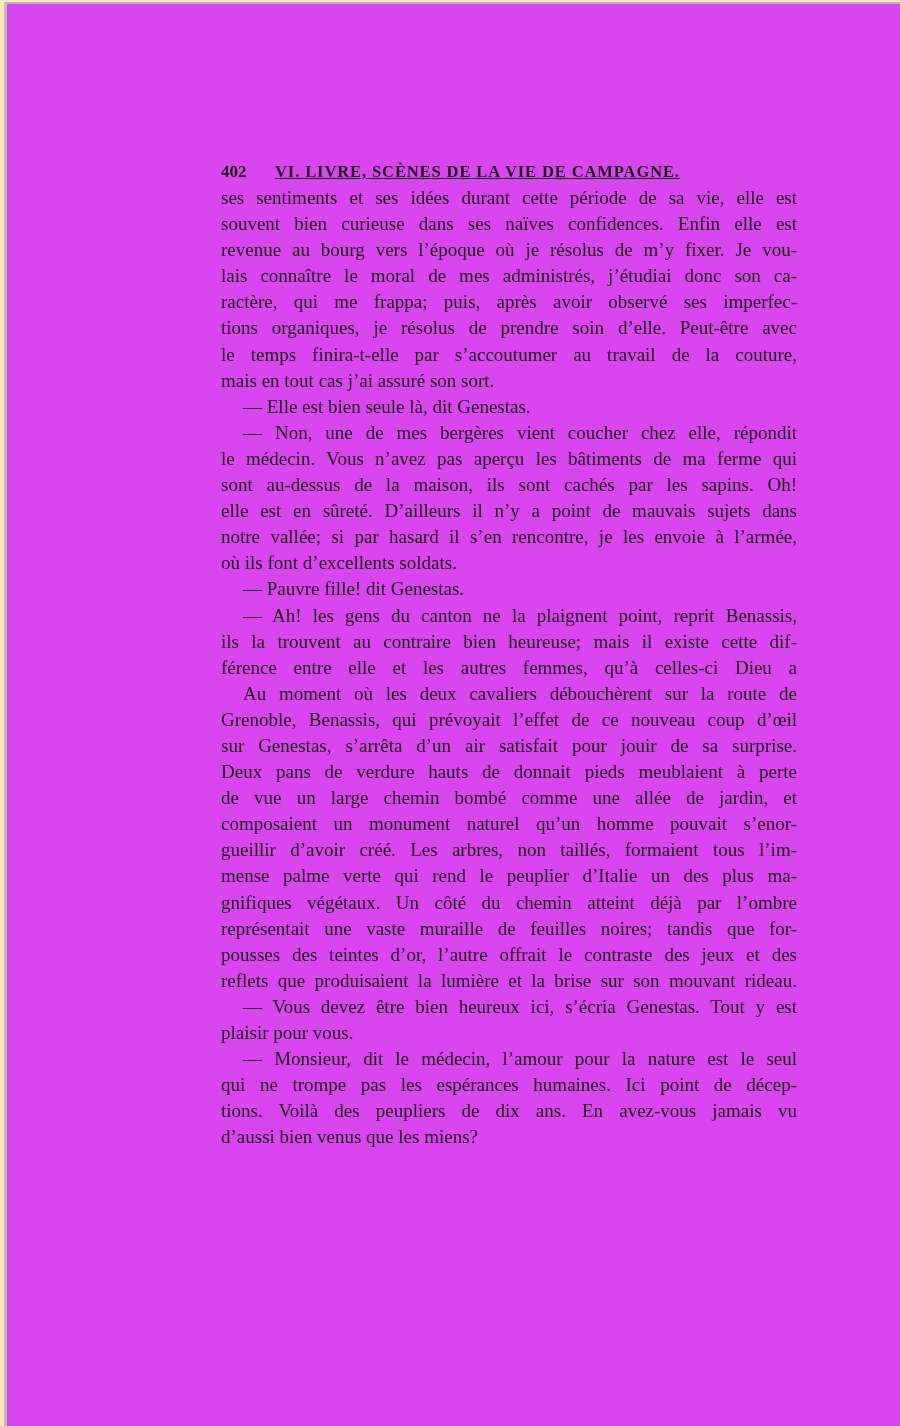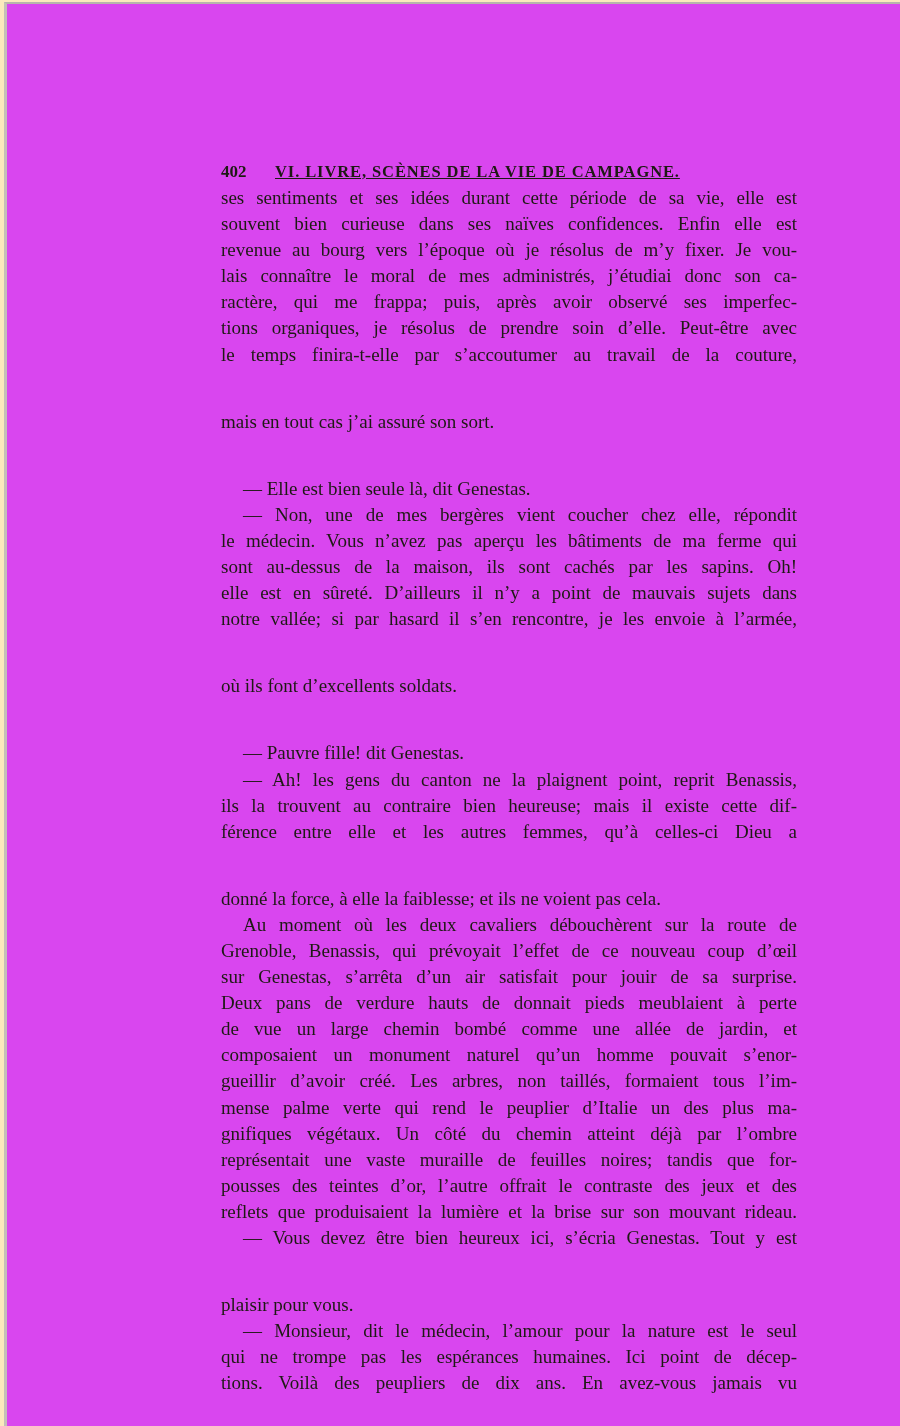--- a/index.html
+++ b/index.html
@@ -58,21 +58,20 @@
     .line {
       display: block;
       white-space: nowrap;
       text-align: justify;
       text-align-last: justify;
       height: 26.1px;
       overflow: visible;
     }
     .line.last {
       text-align-last: left;
-      margin-top: 41px;
     }
     .line.indent {
       padding-left: 22px;
     }
   </style>
 </head>
 <body>
 
 <div class="page">
   <div class="running-head">
@@ -93,21 +92,20 @@
       <span class="line indent">— Non, une de mes bergères vient coucher chez elle, répondit</span>
       <span class="line">le médecin. Vous n’avez pas aperçu les bâtiments de ma ferme qui</span>
       <span class="line">sont au-dessus de la maison, ils sont cachés par les sapins. Oh!</span>
       <span class="line">elle est en sûreté. D’ailleurs il n’y a point de mauvais sujets dans</span>
       <span class="line">notre vallée; si par hasard il s’en rencontre, je les envoie à l’armée,</span>
       <span class="line last">où ils font d’excellents soldats.</span>
       <span class="line indent last">— Pauvre fille! dit Genestas.</span>
       <span class="line indent">— Ah! les gens du canton ne la plaignent point, reprit Benassis,</span>
       <span class="line">ils la trouvent au contraire bien heureuse; mais il existe cette dif-</span>
       <span class="line">férence entre elle et les autres femmes, qu’à celles-ci Dieu a</span>
-      <span class="line last">donné la force, à elle la faiblesse; et ils ne voient pas cela.</span>
       <span class="line indent">Au moment où les deux cavaliers débouchèrent sur la route de</span>
       <span class="line">Grenoble, Benassis, qui prévoyait l’effet de ce nouveau coup d’œil</span>
       <span class="line">sur Genestas, s’arrêta d’un air satisfait pour jouir de sa surprise.</span>
       <span class="line">Deux pans de verdure hauts de donnait pieds meublaient à perte</span>
       <span class="line">de vue un large chemin bombé comme une allée de jardin, et</span>
       <span class="line">composaient un monument naturel qu’un homme pouvait s’enor-</span>
       <span class="line">gueillir d’avoir créé. Les arbres, non taillés, formaient tous l’im-</span>
       <span class="line">mense palme verte qui rend le peuplier d’Italie un des plus ma-</span>
       <span class="line">gnifiques végétaux. Un côté du chemin atteint déjà par l’ombre</span>
       <span class="line">représentait une vaste muraille de feuilles noires; tandis que for-</span>

